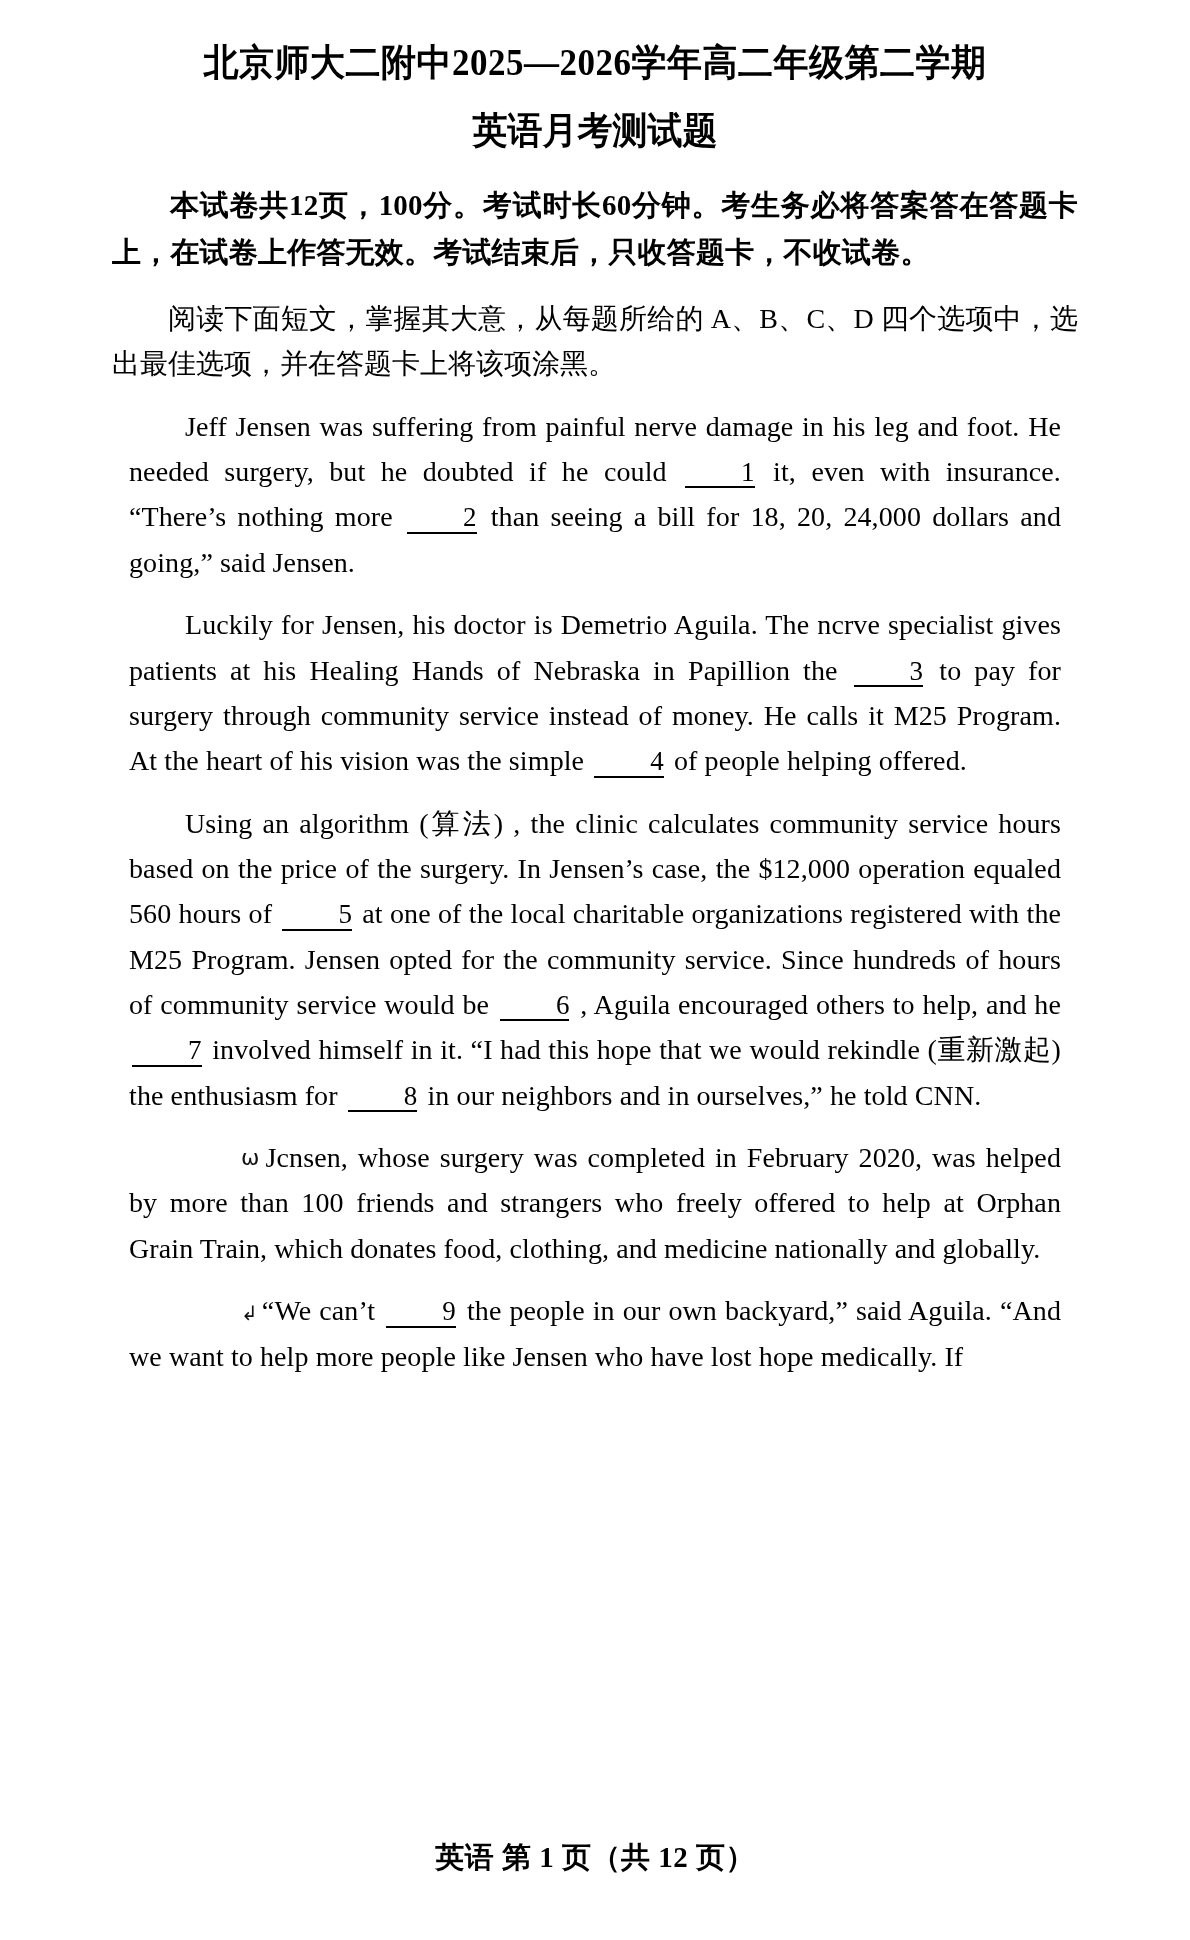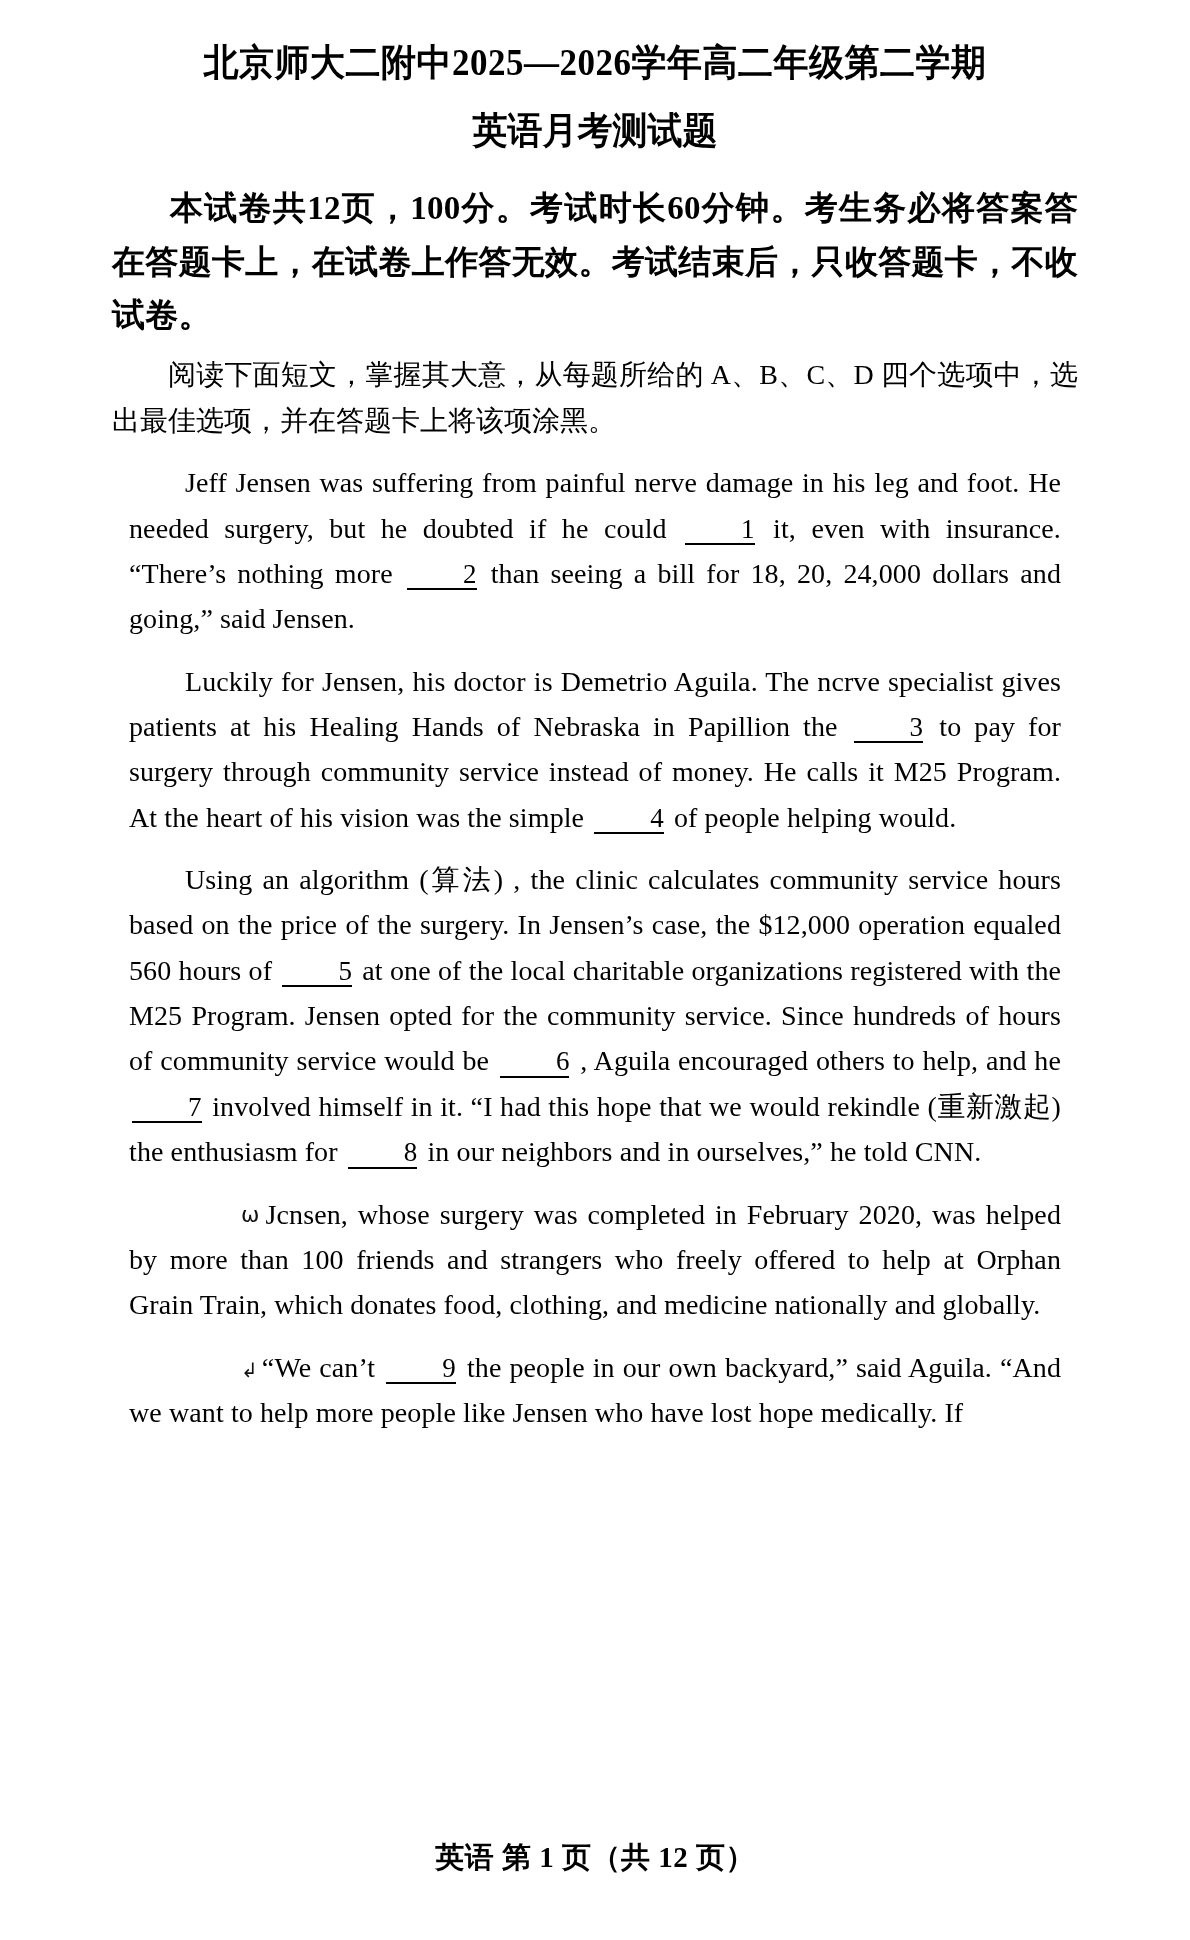--- a/index.html
+++ b/index.html
@@ -46,21 +46,21 @@
     font-size: 35px;
     line-height: 1.28;
     margin-top: 8px;
     transform: scaleY(1.06);
     transform-origin: center top;
   }
 
   
   .instructions {
     font-weight: 700;
-    font-size: 33px;
+    font-size: 29px;
     line-height: 1.62;
     margin-top: 22px;
     text-indent: 58px;
     text-align: justify;
     text-justify: inter-ideograph;
     letter-spacing: 0.2px;
   }
 
   
   .section-heading {
@@ -68,21 +68,21 @@
     font-size: 29px;
     line-height: 1.5;
     margin-top: 44px;
     letter-spacing: 0.2px;
   }
 
   
   .directions {
     font-size: 28px;
     line-height: 1.62;
-    margin-top: 10px;
+    margin-top: 20px;
     text-indent: 56px;
     text-align: justify;
     text-justify: inter-ideograph;
   }
 
   
   .passage p {
     font-size: 28px;
     line-height: 1.62;
     margin: 17px;
@@ -153,21 +153,21 @@
         <span>it, even with insurance. “There’s nothing more</span>
         <span class="blank">2</span>
         <span>than seeing a bill for 18, 20, 24,000 dollars and going,” said Jensen.</span>
       </p>
 
       <p>
         <span>Luckily for Jensen, his doctor is Demetrio Aguila. The ncrve specialist gives patients at his Healing Hands of Nebraska in Papillion the</span>
         <span class="blank">3</span>
         <span>to pay for surgery through community service instead of money. He calls it M25 Program. At the heart of his vision was the simple</span>
         <span class="blank">4</span>
-        <span>of people helping would.</span>
+        <span>of people helping offered.</span>
       </p>
 
       <p>
         <span>Using an algorithm (算法) , the clinic calculates community service hours based on the price of the surgery. In Jensen’s case, the $12,000 operation equaled 560 hours of</span>
         <span class="blank">5</span>
         <span>at one of the local charitable organizations registered with the M25 Program. Jensen opted for the community service. Since hundreds of hours of community service would be</span>
         <span class="blank">6</span>
         <span>, Aguila encouraged others to help, and he</span>
         <span class="blank">7</span>
         <span>involved himself in it. “I had this hope that we would rekindle (重新激起) the enthusiasm for</span>

